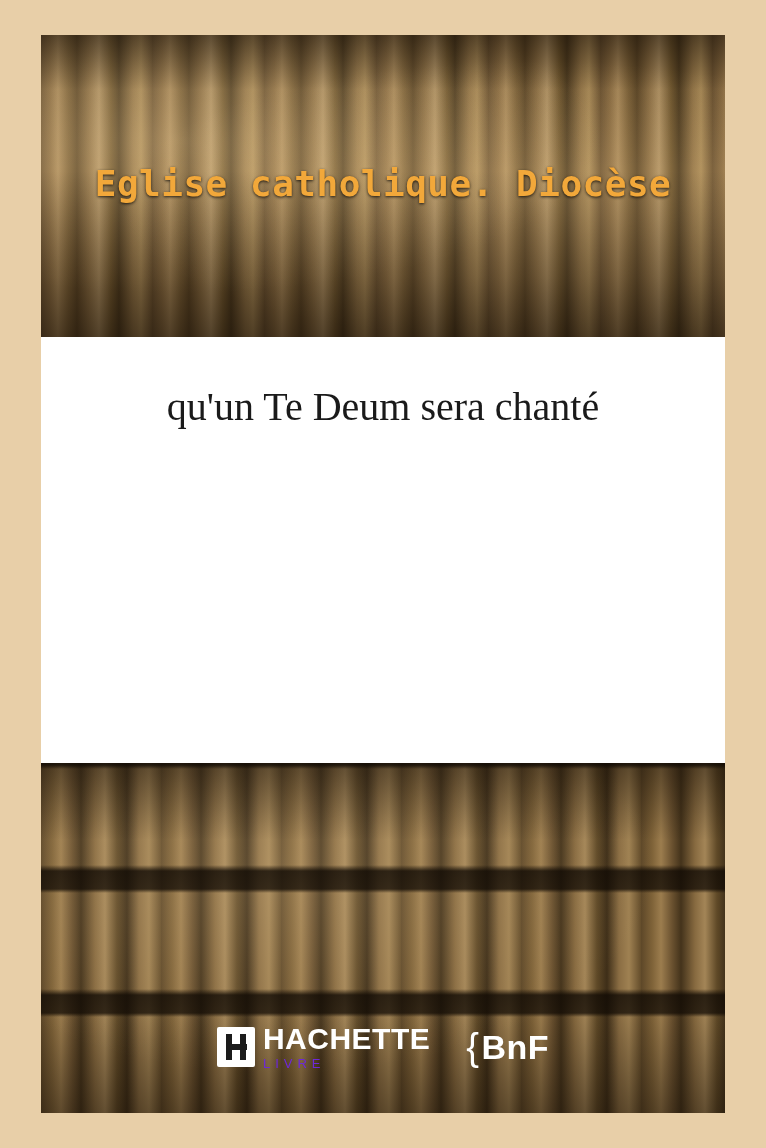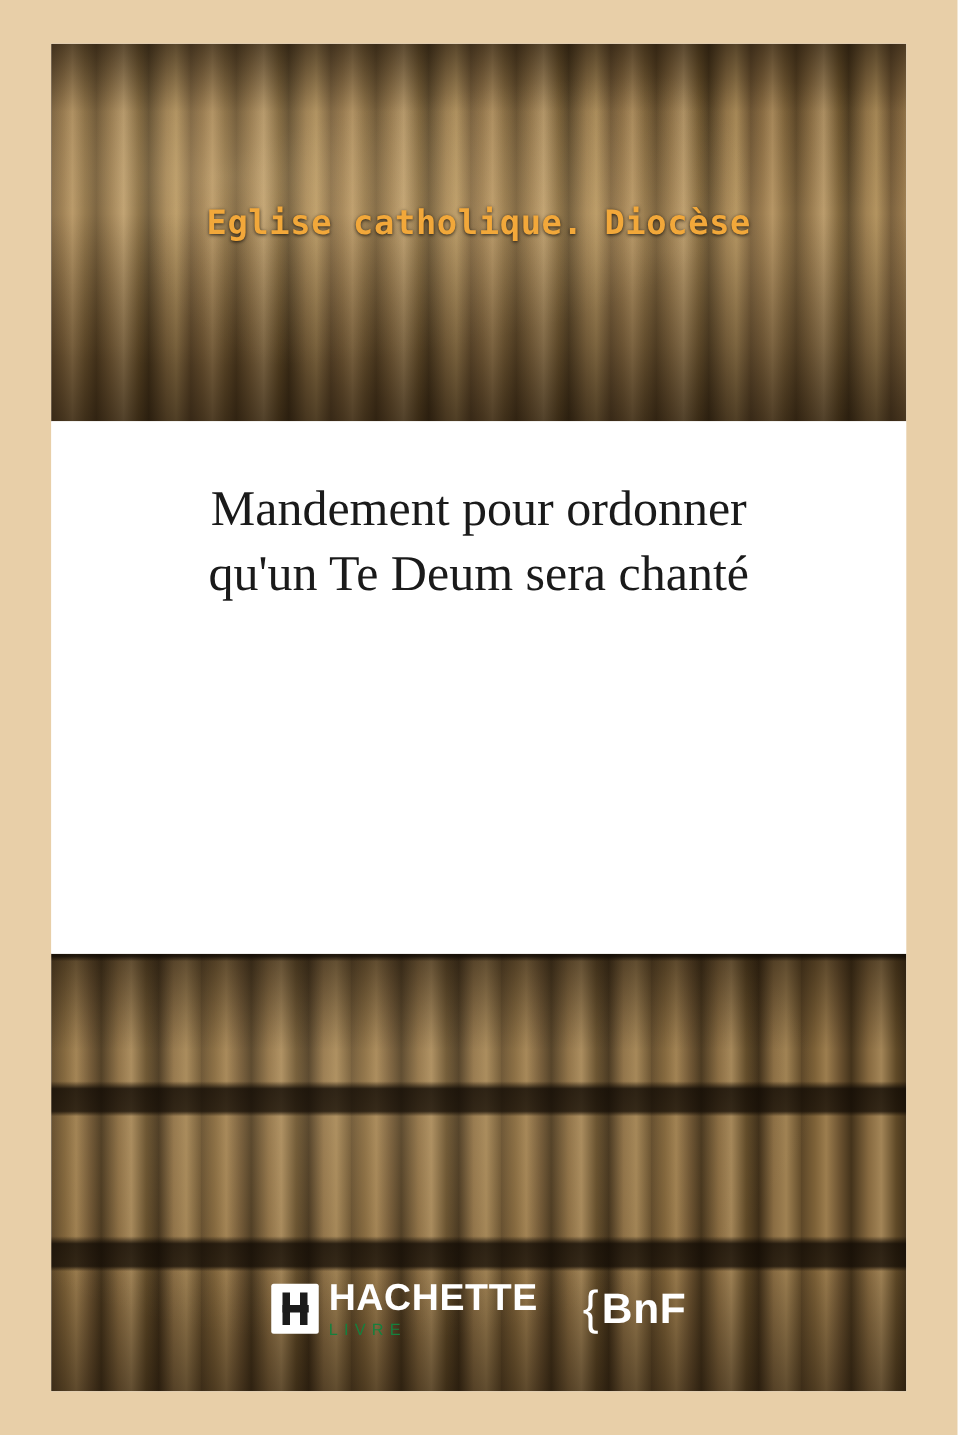--- a/index.html
+++ b/index.html
@@ -96,21 +96,21 @@
 
   
   .author {
     position: absolute;
     left: 0;
     top: 128px;
     width: 684px;
     text-align: center;
     color: #f2a83a;
     font-family: "DejaVu Sans Mono", monospace;
-    font-size: 27px;
+    font-size: 36px;
     font-weight: 700;
     letter-spacing: 0.5px;
     text-shadow: 0 1px 3px rgba(0,0,0,0.75);
     z-index: 5;
   }
 
   
   .title-panel {
     position: absolute;
     left: 0;
@@ -185,21 +185,21 @@
     line-height: 1;
   }
   .hachette-words .h1 {
     color: #ffffff;
     font-family: "Liberation Sans", sans-serif;
     font-weight: 700;
     font-size: 30px;
     letter-spacing: 0.5px;
   }
   .hachette-words .h2 {
-    color: #15803d;
+    color: #6d28d9;
     font-family: "Liberation Sans", sans-serif;
     font-weight: 400;
     font-size: 13px;
     letter-spacing: 5px;
     margin-top: 3px;
   }
   .bnf {
     color: #ffffff;
     font-family: "Liberation Sans", sans-serif;
     font-weight: 700;
@@ -221,21 +221,20 @@
   <div class="cover-inner">
 
     <div class="photo-band photo-top">
       <div class="spines top"></div>
     </div>
 
     <div class="author">Eglise catholique. Diocèse</div>
 
     <div class="title-panel">
       <div class="title">
-        <div>Mandement pour ordonner</div>
         <div>qu'un Te Deum sera chanté</div>
       </div>
     </div>
 
     <div class="photo-band photo-bottom">
       <div class="spines bottom"></div>
     </div>
 
     <div class="logos">
       <div class="hachette">

